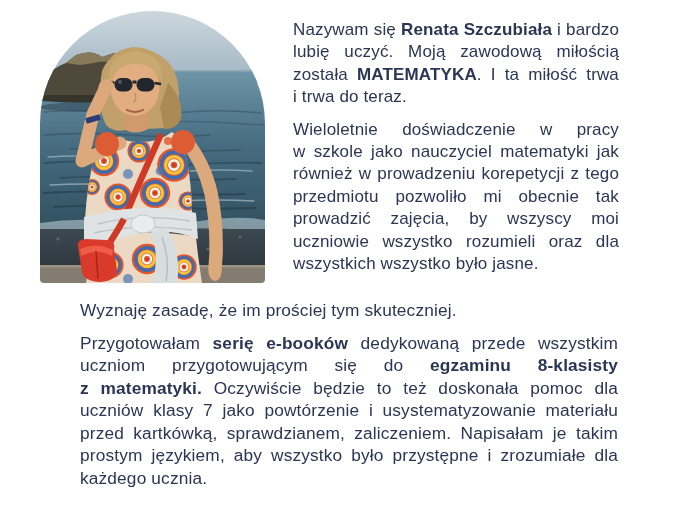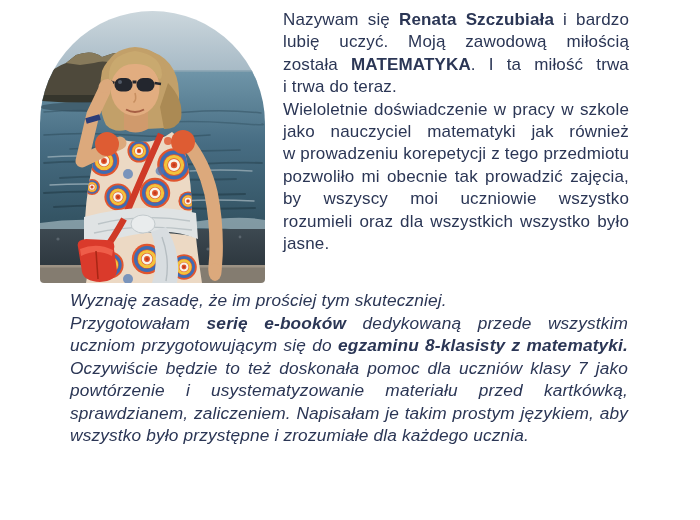--- a/index.html
+++ b/index.html
@@ -9,23 +9,23 @@
     font-family:"Liberation Sans",sans-serif;
   }
   .page{position:relative;width:700px;height:520px;}
   .photo{
     position:absolute;left:40px;top:11px;width:225px;height:272px;margin:0;
     border-radius:113px 113px 4px 4px;overflow:hidden;
   }
   .photo svg{display:block;width:100%;height:100%;}
   .intro{position:absolute;left:283px;top:9px;width:346px;}
   .main{position:absolute;left:70px;top:289px;width:558px;}
-  p{margin:0;text-align:justify;}
+  p{margin:10px;text-align:justify;}
   .intro p{font-size:17px;line-height:22.4px;letter-spacing:0.15px;}
-  .main p{font-size:17.3px;line-height:22.5px;letter-spacing:0.15px;font-style:italic;}
+  .main p{font-size:17.3px;line-height:22.5px;letter-spacing:0.15px;}
   strong{font-weight:700;}
 </style>
 </head>
 <body>
 
 <div class="page">
 
   <figure class="photo">
     <svg viewBox="0 0 225 272" role="img">
       <defs>

